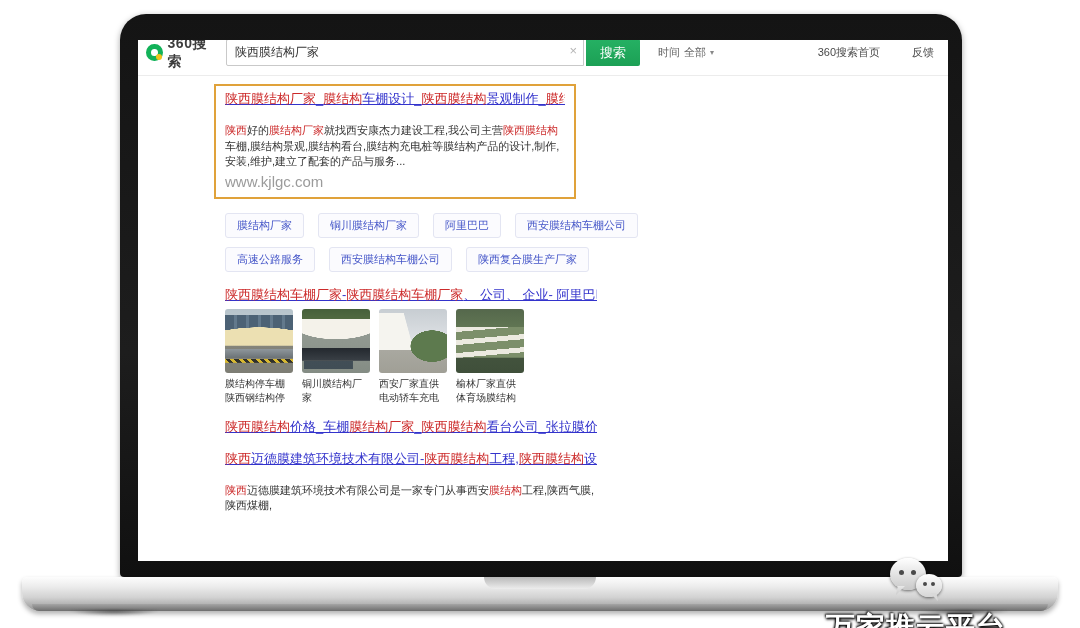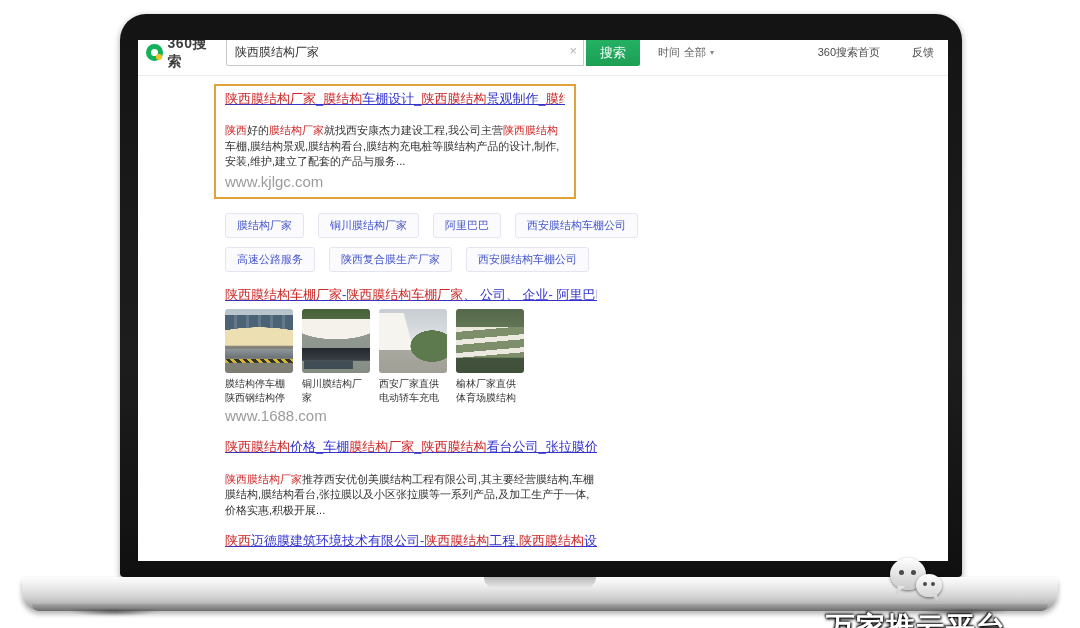--- a/index.html
+++ b/index.html
@@ -163,22 +163,22 @@
         <div class="related">
           <div id="chips">
               <div class="chip-row">
                 <a class="chip">膜结构厂家</a>
                 <a class="chip">铜川膜结构厂家</a>
                 <a class="chip">阿里巴巴</a>
                 <a class="chip">西安膜结构车棚公司</a>
               </div>
               <div class="chip-row">
                 <a class="chip">高速公路服务</a>
+                <a class="chip">西安膜结构车棚公司</a>
                 <a class="chip">陕西复合膜生产厂家</a>
-                <a class="chip">西安膜结构车棚公司</a>
               </div>
             </div>
         </div>
 
         <div id="result-rest">
             <div class="result">
               <a class="r-title"><span class="hl">陕西膜结构车棚厂家</span><span>-</span><span class="hl">陕西膜结构车棚厂家</span><span>、 公司、 企业- 阿里巴巴...</span></a>
               <div class="thumbs">
                 <div class="thumb-wrap">
                   <div class="thumb img-1"></div>
@@ -190,25 +190,23 @@
                 </div>
                 <div class="thumb-wrap">
                   <div class="thumb img-3"></div>
                   <div class="caption">西安厂家直供电动轿车充电桩停车棚户外</div>
                 </div>
                 <div class="thumb-wrap">
                   <div class="thumb img-4"></div>
                   <div class="caption">榆林厂家直供体育场膜结构 高速公路服务</div>
                 </div>
               </div>
-              <div class="r-url">www.1688.com</div>
             </div>
             <div class="result">
               <a class="r-title"><span class="hl">陕西膜结构</span><span>价格_车棚</span><span class="hl">膜结构厂家</span><span>_</span><span class="hl">陕西膜结构</span><span>看台公司_张拉膜价...</span></a>
-              <p class="r-desc"><span class="hl">陕西膜结构厂家</span><span>推荐西安优创美膜结构工程有限公司,其主要经营膜结构,车棚膜结构,膜结构看台,张拉膜以及小区张拉膜等一系列产品,及加工生产于一体,价格实惠,积极开展...</span></p>
             </div>
             <div class="result">
               <a class="r-title"><span class="hl">陕西</span><span>迈德膜建筑环境技术有限公司-</span><span class="hl">陕西膜结构</span><span>工程,</span><span class="hl">陕西膜结构</span><span>设...</span></a>
               <p class="r-desc"><span class="hl">陕西</span><span>迈德膜建筑环境技术有限公司是一家专门从事西安</span><span class="hl">膜结构</span><span>工程,陕西气膜,陕西煤棚,</span></p>
             </div>
           </div>
       </div>
 
     </div>
   </div>

